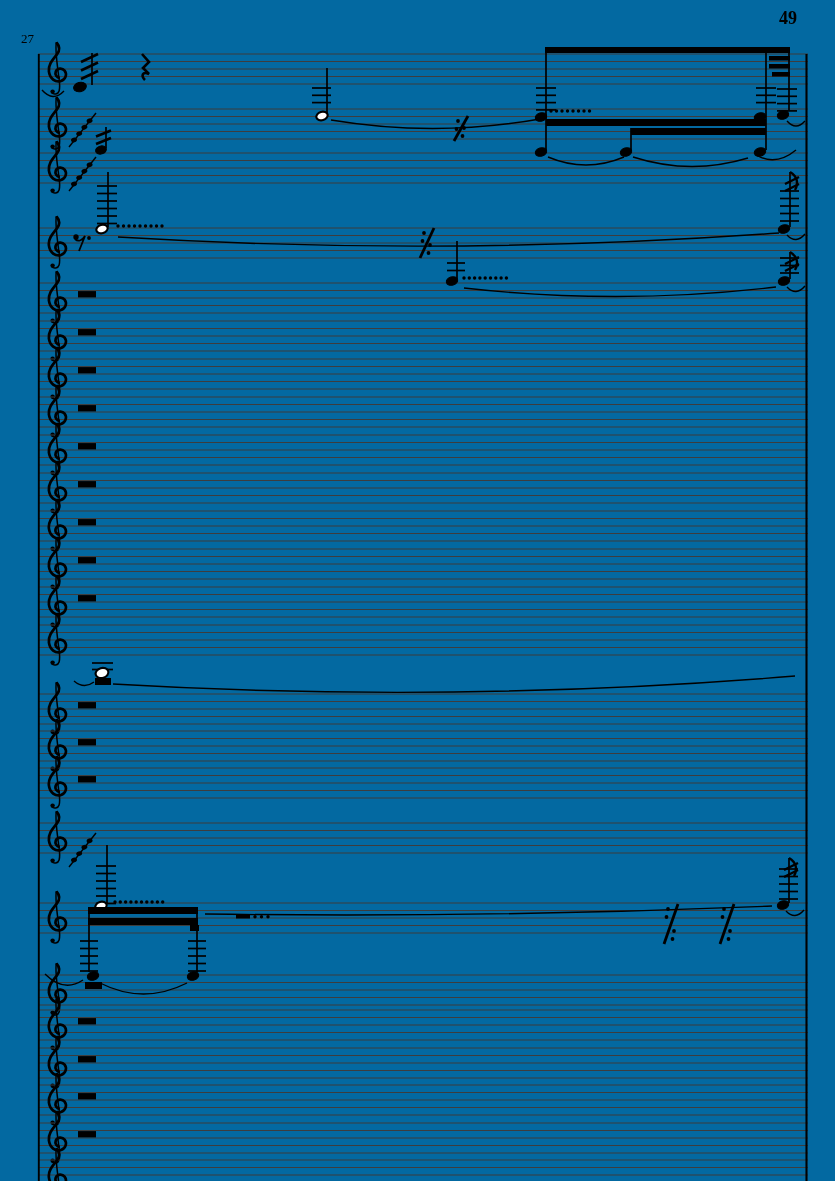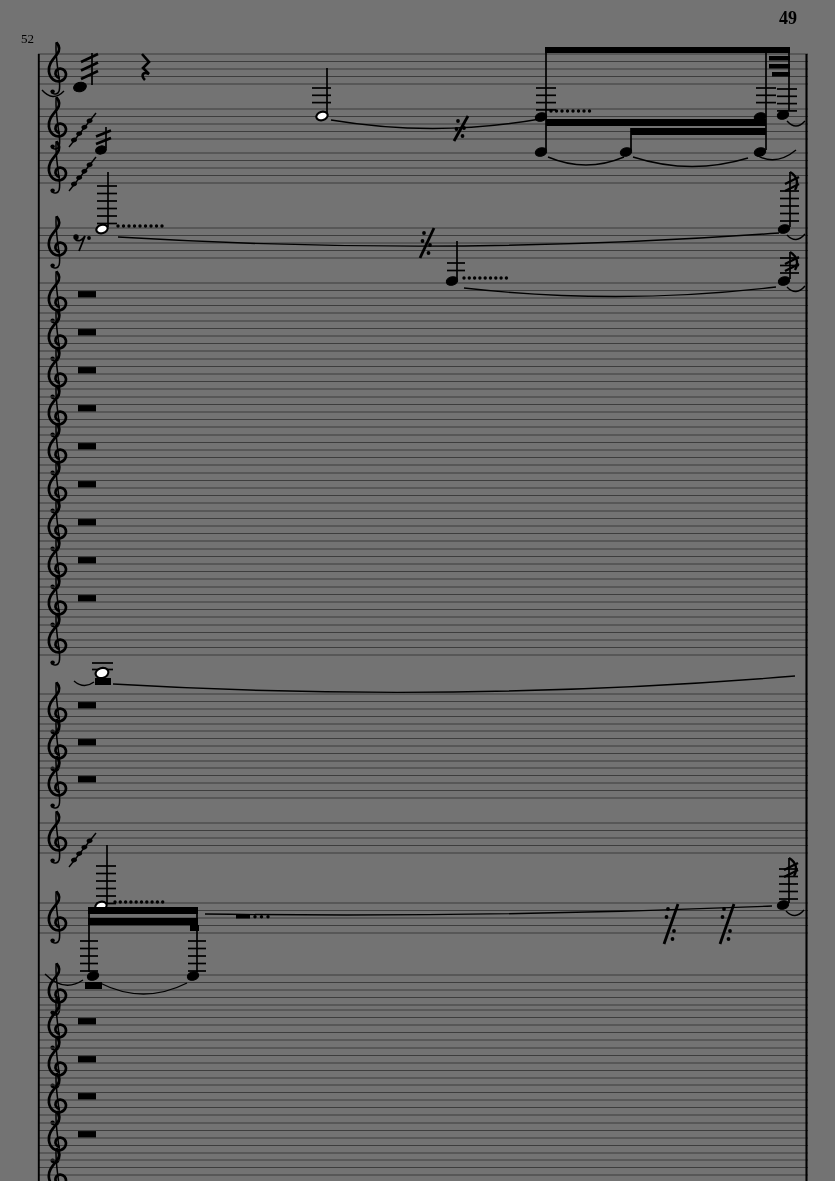--- a/index.html
+++ b/index.html
@@ -1,28 +1,28 @@
 <!DOCTYPE html>
 <html><head>
 <meta charset="utf-8">
 <style>
   html,body{margin:0;padding:0;background:#e8e8e8;}
-  #page{position:relative;width:835px;height:1181px;background:#737373;overflow:hidden;
+  #page{position:relative;width:835px;height:1181px;background:#0369a1;overflow:hidden;
         font-family:"Liberation Serif", serif;}
   #score-svg{position:absolute;left:0;top:0;}
   .corner-num{position:absolute;color:#000;}
   #page-number{right:38px;top:8px;font-size:18px;font-weight:bold;}
   #measure-number{left:21px;top:31px;font-size:13px;}
 </style>
 </head>
 <body>
 
 <div id="page">
   <div id="page-number" class="corner-num">49</div>
-  <div id="measure-number" class="corner-num">52</div>
+  <div id="measure-number" class="corner-num">27</div>
   <svg id="score-svg" width="835" height="1181" viewBox="0 0 835 1181">
       <g>
         <line x1="38" y1="54" x2="808" y2="54" stroke="#3d3d3d" stroke-width="1.15"></line>
         <line x1="38" y1="61.5" x2="808" y2="61.5" stroke="#3d3d3d" stroke-width="1.15"></line>
         <line x1="38" y1="69" x2="808" y2="69" stroke="#3d3d3d" stroke-width="1.15"></line>
         <line x1="38" y1="76.5" x2="808" y2="76.5" stroke="#3d3d3d" stroke-width="1.15"></line>
         <line x1="38" y1="84" x2="808" y2="84" stroke="#3d3d3d" stroke-width="1.15"></line>
         <g transform="translate(44,54)">
           <path d="M12.5,-11.5 C15.5,-8 16.3,-3.6 12.8,0.6 C7.4,7 4.2,11.4 4.9,17.4 C5.7,24.6 11.6,28.8 17,27 C21.6,25.5 23.4,20.2 20.6,16.7 C18.1,13.6 13.2,14.2 11.8,17.6 C10.6,20.6 12.7,23.8 15.9,24" fill="none" stroke="#000000" stroke-width="2.7"></path>
           <path d="M12.3,-12 C11.2,-5 12.4,6 14.9,23.5 C15.8,29.5 16,33.8 15.1,37 C14.2,40.3 9.6,41 7.8,38.6" fill="none" stroke="#000000" stroke-width="1.5"></path>

